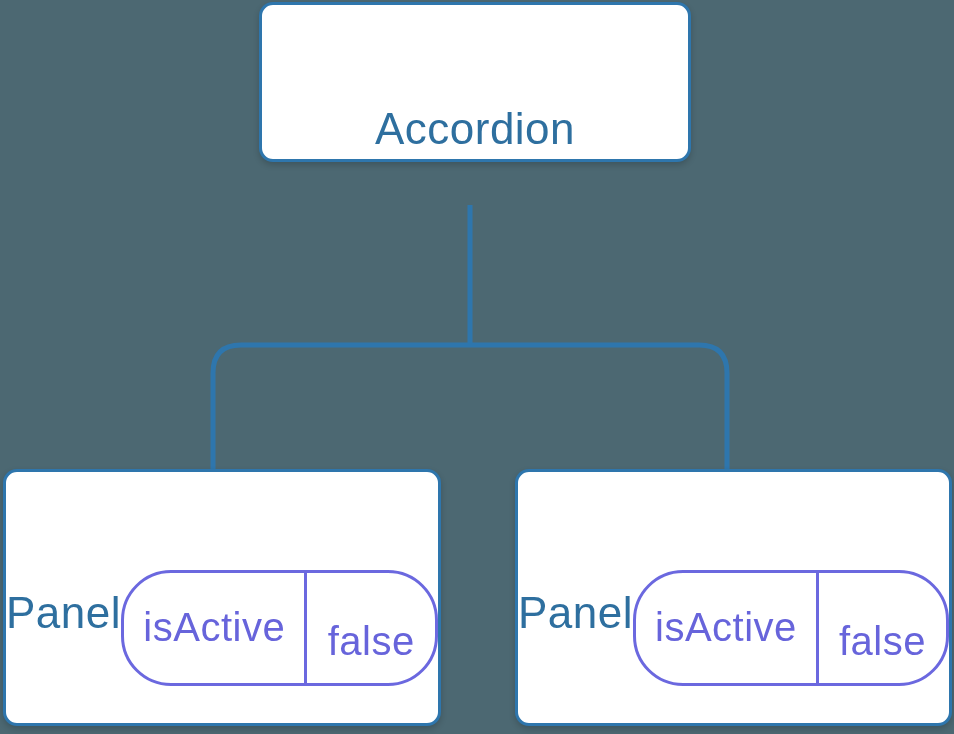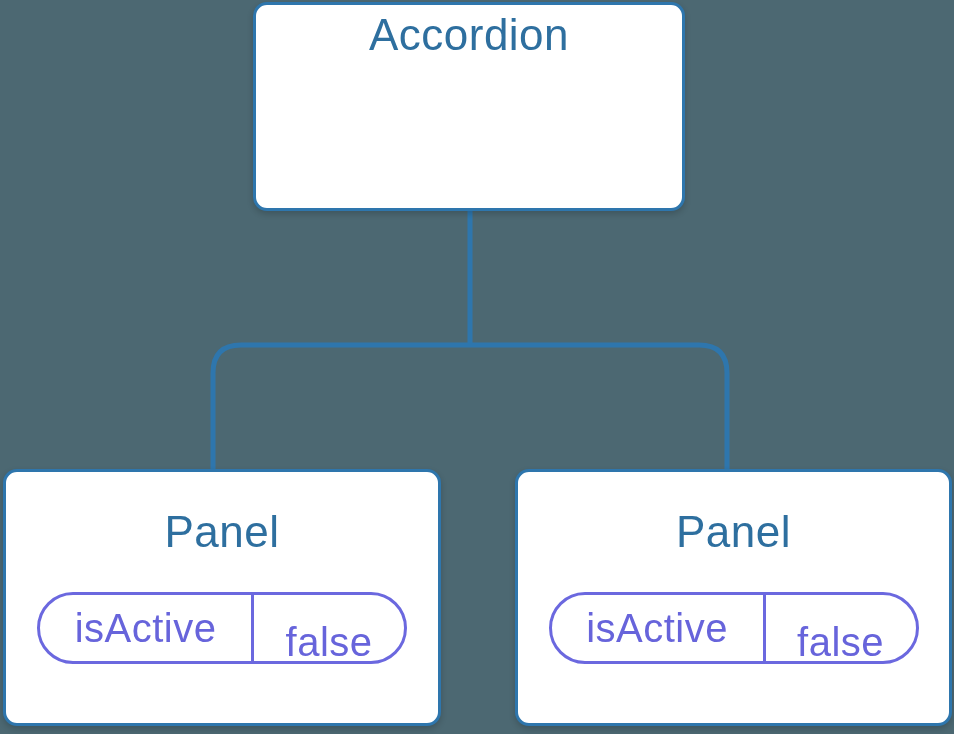--- a/index.html
+++ b/index.html
@@ -29,40 +29,40 @@
   }
   .node-label {
     color: #2E6F9F;
     font-size: 44px;
     font-weight: 500;
     letter-spacing: 0.5px;
     line-height: 60px;
     white-space: nowrap;
   }
   .root-node {
-    left: 253px; top: 2px;
-    width: 432px; height: 209px;
+    left: 259px; top: 2px;
+    width: 432px; height: 160px;
     display: flex;
-    align-items: flex-start;
+    align-items: flex-end;
     justify-content: center;
   }
   .panel-node {
     top: 469px;
     width: 438px; height: 257px;
     display: flex;
-    flex-direction: column;
+    flex-direction: row;
     align-items: center;
     padding-top: 30px;
   }
   .panel-left { left: 3px; }
   .panel-right { left: 515px; width: 437px; }
   .state-pill {
     margin-top: 30px;
     width: 370px;
-    height: 72px;
+    height: 116px;
     border: 3px solid #6B68DF;
     border-radius: 50px;
     box-sizing: border-box;
     display: flex;
     align-items: stretch;
     background: #FFFFFF;
   }
   .pill-cell {
     display: flex;
     align-items: center;

